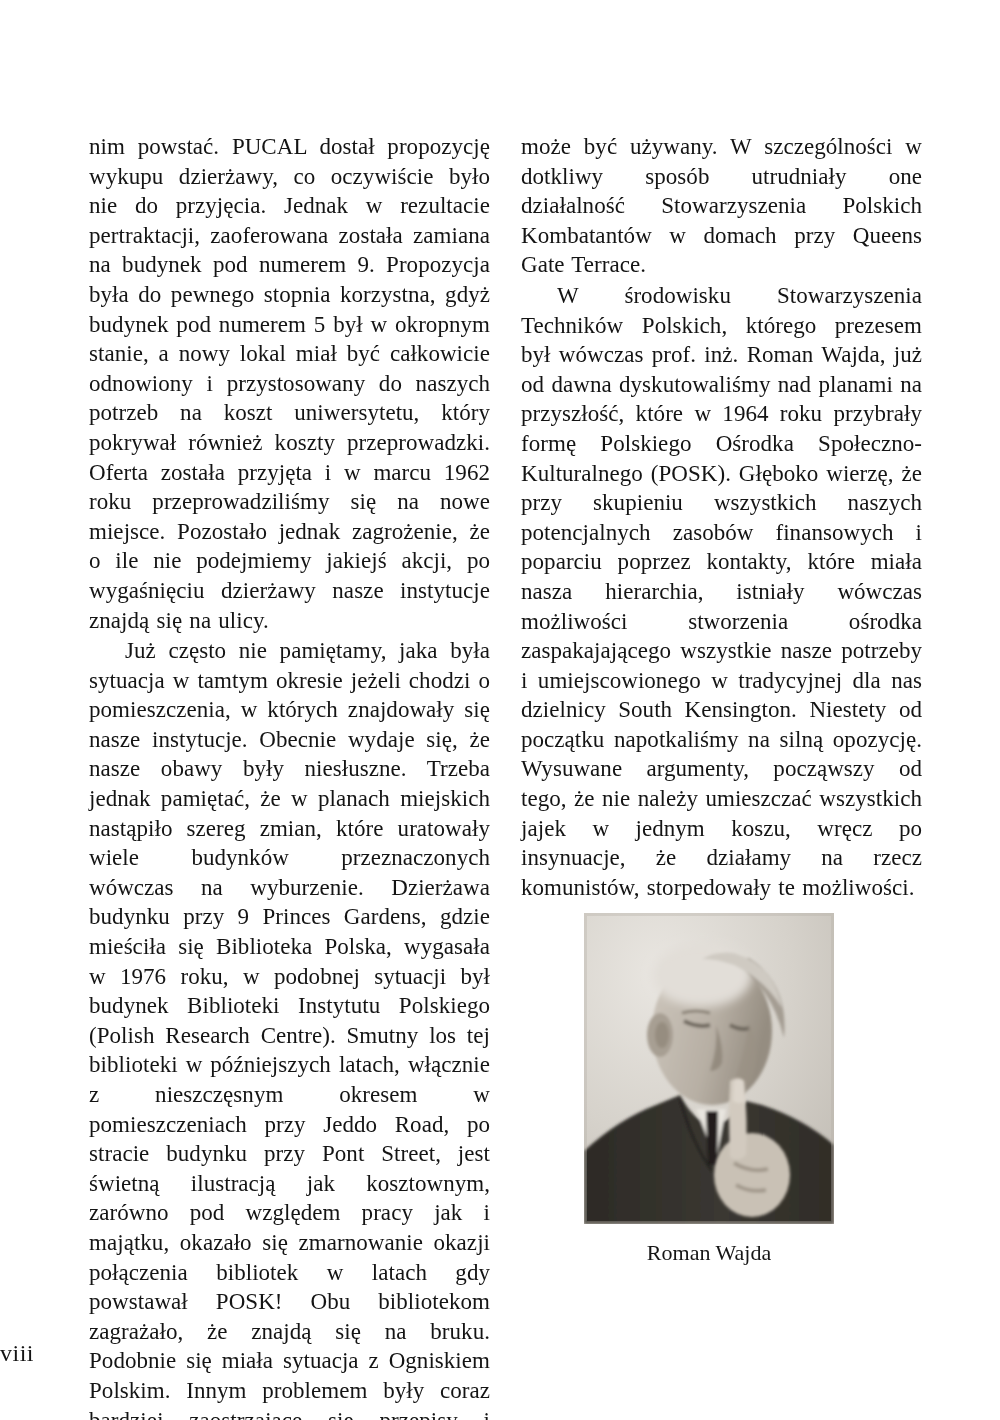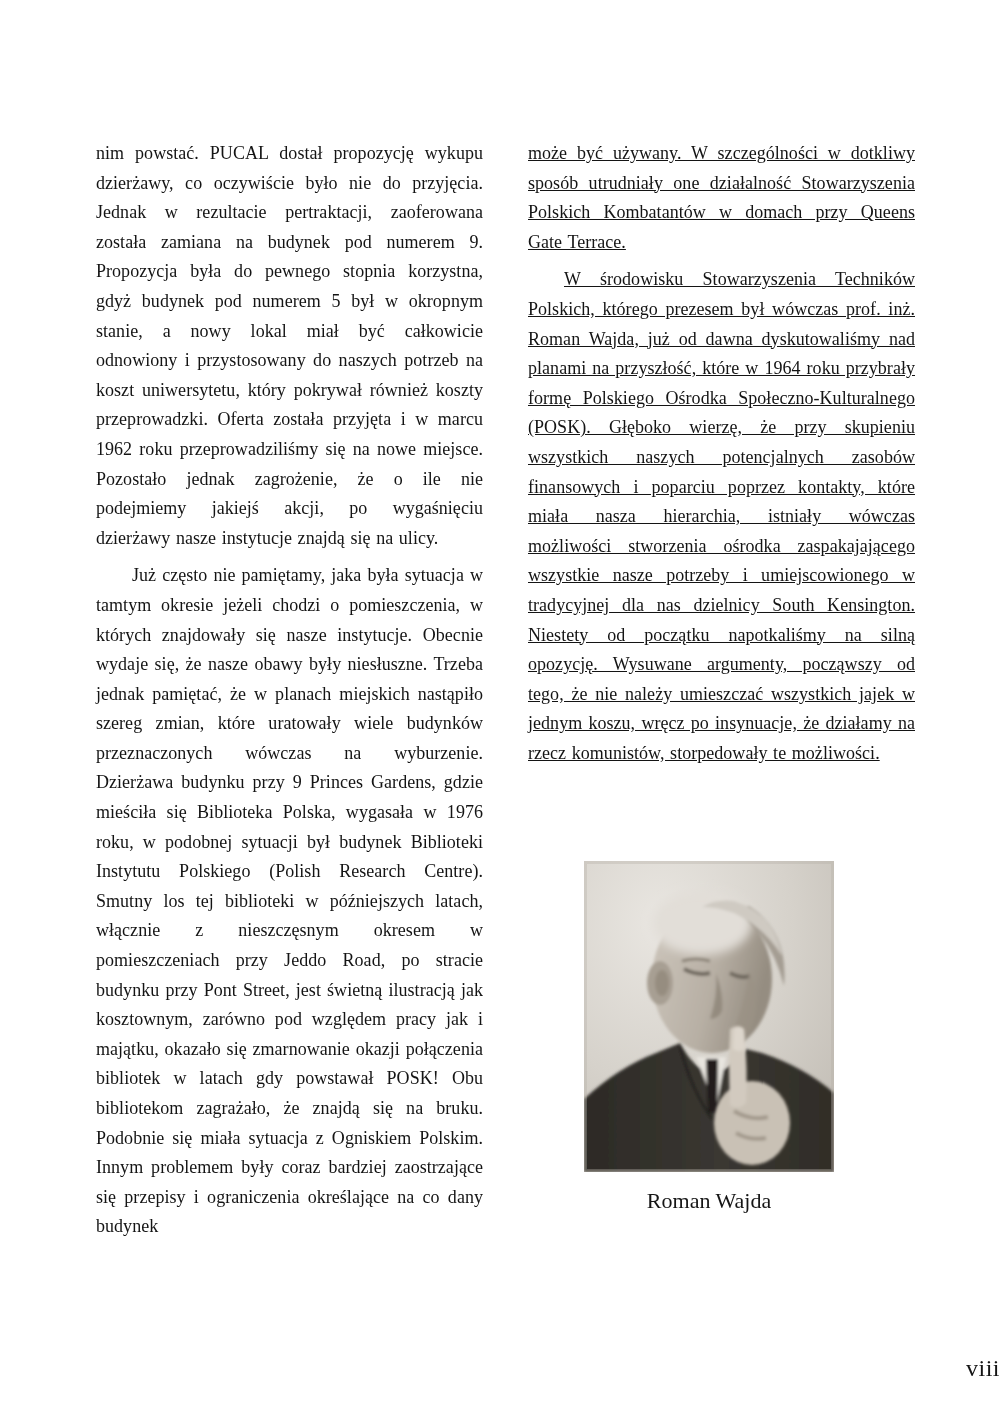--- a/index.html
+++ b/index.html
@@ -16,31 +16,31 @@
   .columns {
     position: absolute;
     left: 88px;
     top: 131px;
     width: 838px;
     display: flex;
     gap: 29px;
   }
   .col { width: 403px; }
   .col p {
-    margin: 8px;
-    font-size: 18px;
+    margin: 1px;
+    font-size: 23px;
     line-height: 29.6px;
     text-align: justify;
     word-spacing: 0.06em;
     letter-spacing: 0.002em;
     hyphens: auto;
     -webkit-hyphens: auto;
   }
   .col p.indent { text-indent: 36px; }
-  .top-paras { min-height: 711px; text-decoration: underline; }
+  .top-paras { min-height: 711px; }
   figure.photo-block {
     margin: 11px 0 0 64px;
     width: 250px;
   }
   .photo-frame {
     width: 250px;
     height: 311px;
     overflow: hidden;
     background: #d5d1ca;
   }
@@ -51,25 +51,24 @@
     font-size: 22px;
     line-height: 26px;
     color: #161616;
   }
   .after-photo { margin-top: 13px; }
   .page-number {
     position: absolute;
     left: 0;
     right: 0;
     top: 1340px;
-    text-align: right;
+    text-align: left;
     font-size: 24px;
     letter-spacing: 0.5px;
     color: #141414;
-    margin-top: 15px;
   }
 </style>
 </head>
 <body>
 
 <div class="page">
 
   <div class="columns">
 
     <div class="col">

